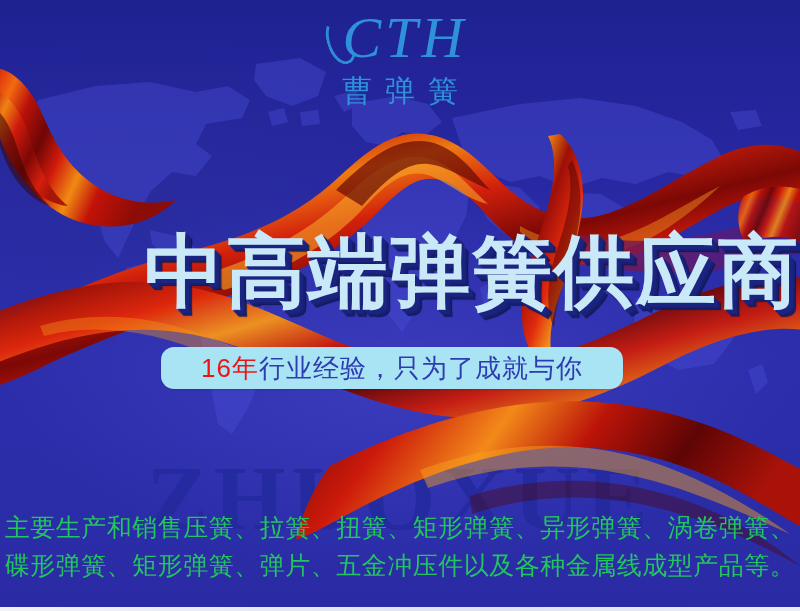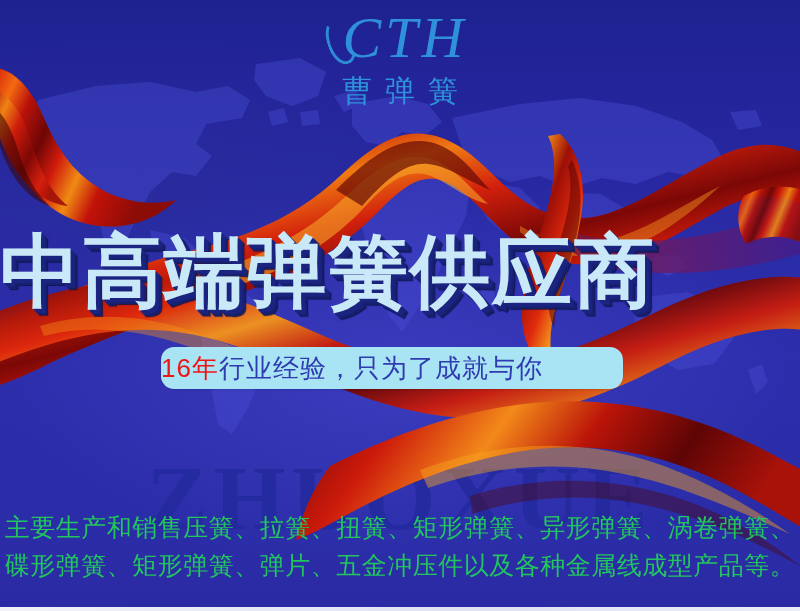--- a/index.html
+++ b/index.html
@@ -122,21 +122,21 @@
     text-indent: 13px;
     color: #2f91da;
     font-weight: 400;
   }
 
   
   .headline {
     position: absolute;
     left: 0; right: 0;
     top: 232px;
-    text-align: left;
+    text-align: right;
     z-index: 7;
     font-size: 80px;
     line-height: 1;
     font-weight: 700;
     letter-spacing: 2px;
     color: #c9e9f8;
     text-shadow:
        2px 2px 0 #1b2480,
        3px 3px 0 #1b2480,
        4px 4px 0 #1b2480,
@@ -151,20 +151,21 @@
     position: absolute;
     left: 161px;
     top: 347px;
     width: 462px;
     height: 42px;
     background: #a9e4f4;
     border-radius: 13px;
     z-index: 7;
     display: flex;
     align-items: center;
+    justify-content: center;
     box-shadow: 0 1px 2px rgba(0,0,0,0.12);
   }
   .subtitle-text {
     font-size: 26px;
     line-height: 1;
     font-weight: 400;
     color: #2f3bb0;
     letter-spacing: 1px;
     white-space: nowrap;
   }

